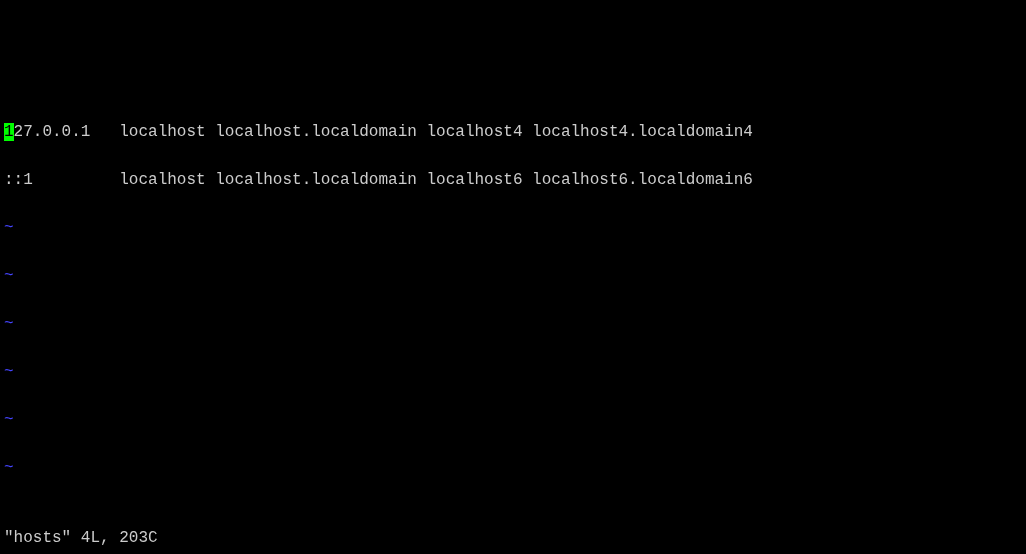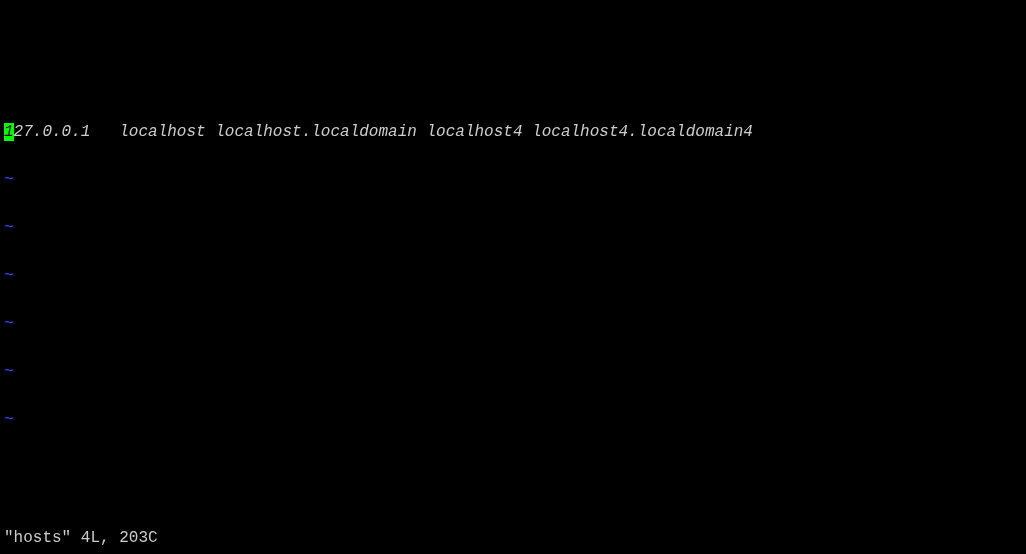--- a/index.html
+++ b/index.html
@@ -21,39 +21,39 @@
     }
     .editor-content {
       padding: 0 4px;
     }
     .cursor {
       background-color: #00ff00;
       color: #000000;
     }
     .text-line {
       color: #cccccc;
-      font-style: italic;
     }
     .tilde-line {
       color: #4444ff;
     }
     .status-line {
       position: absolute;
       bottom: 4px;
       left: 4px;
       color: #cccccc;
     }
   </style>
 </head>
 <body>
 
 
 
 <div class="editor-content">
 <div class="text-line"><span class="cursor">1</span><span>27.0.0.1   localhost localhost.localdomain localhost4 localhost4.localdomain4</span></div>
+<div class="text-line">::1         localhost localhost.localdomain localhost6 localhost6.localdomain6</div>
 <div class="tilde-line">~</div>
 <div class="tilde-line">~</div>
 <div class="tilde-line">~</div>
 <div class="tilde-line">~</div>
 <div class="tilde-line">~</div>
 <div class="tilde-line">~</div>
 
 
 
 

